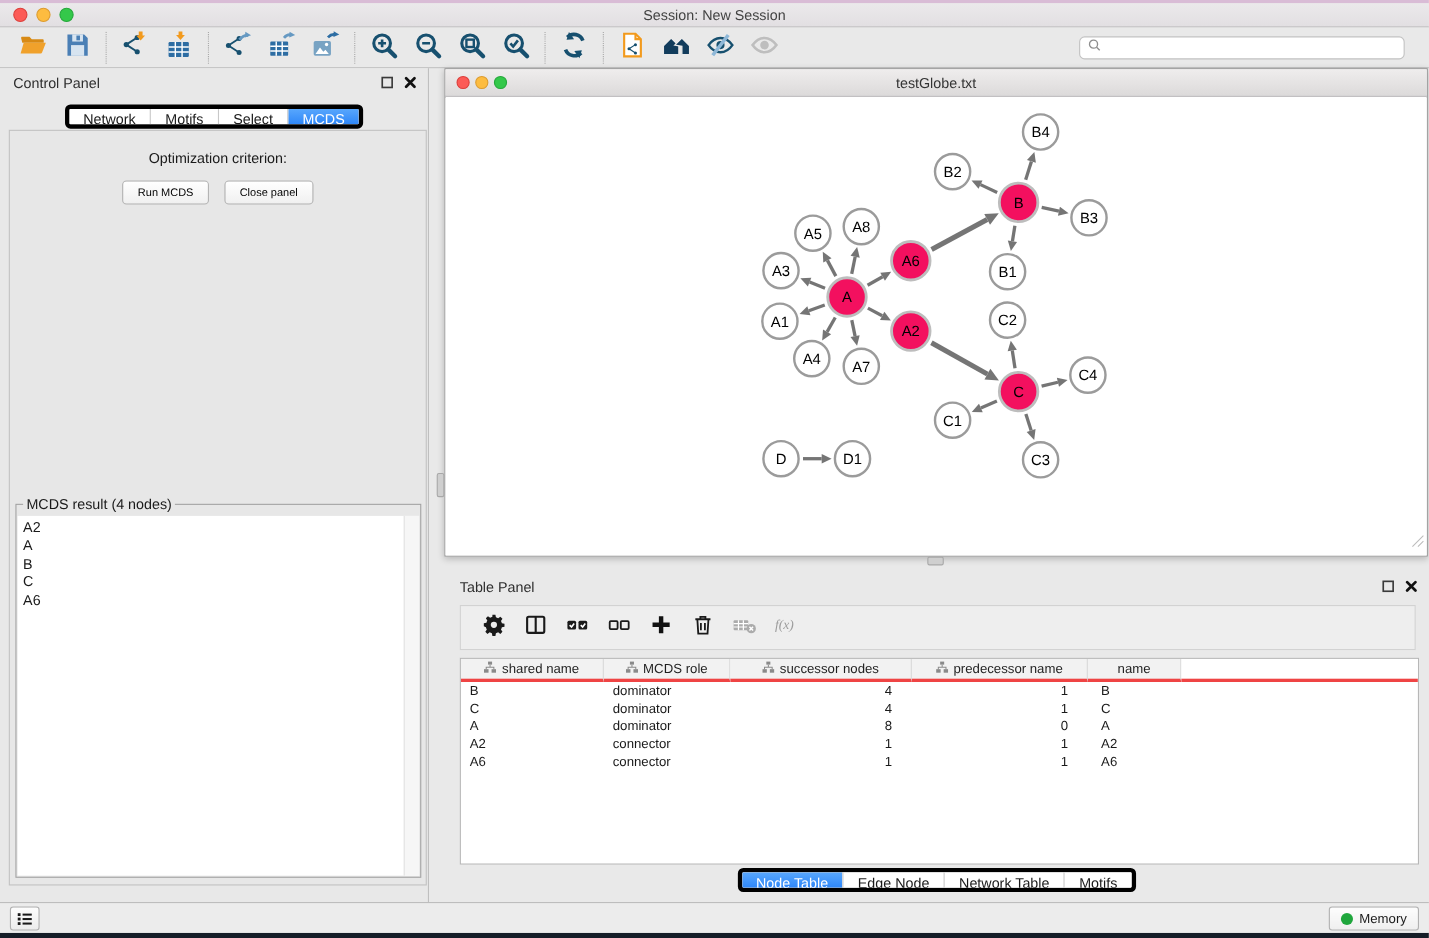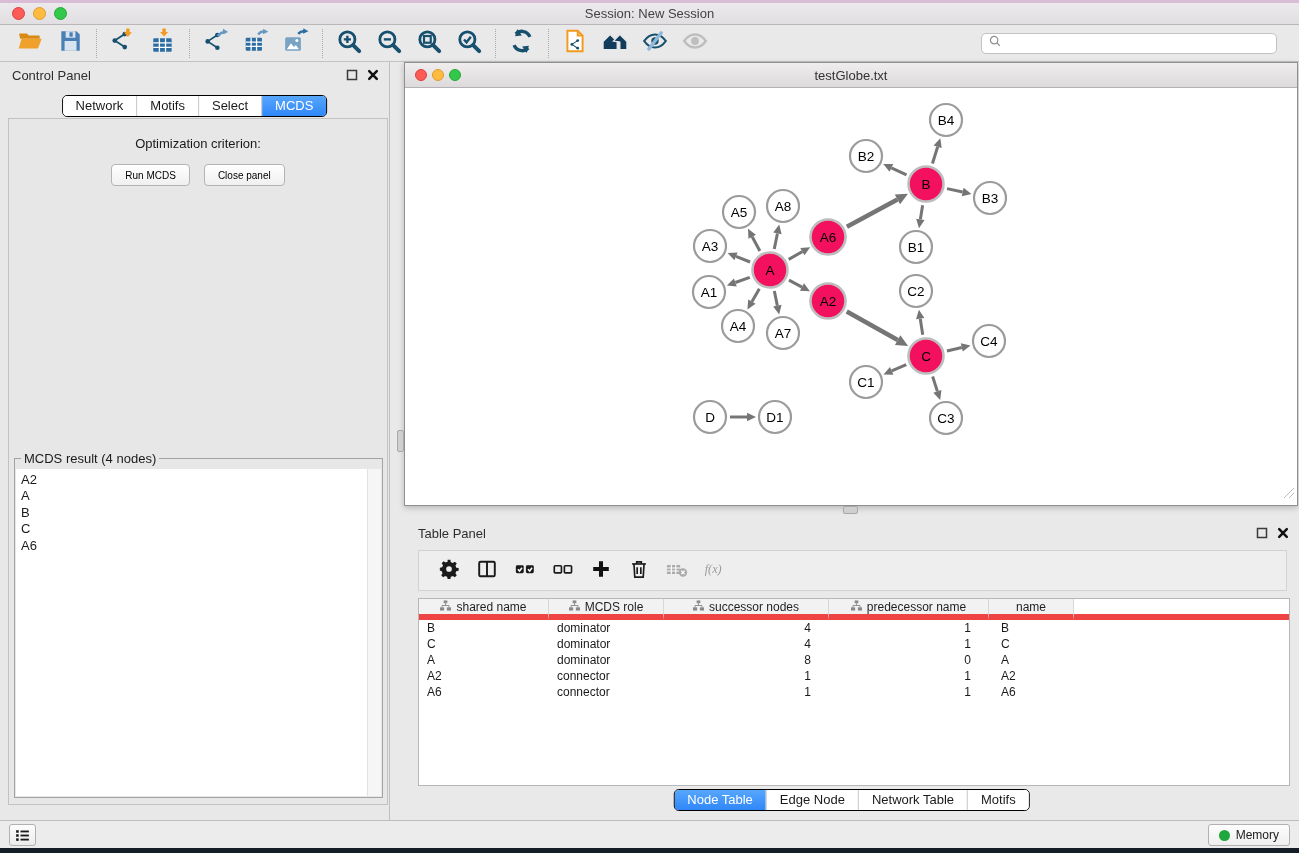--- a/index.html
+++ b/index.html
@@ -39,21 +39,21 @@
     font-family:"Liberation Sans",sans-serif; background:transparent; }
 
   
   .control-panel { left:0; top:62px; width:390px; height:758px;
     background:#e8e8e8; border-right:1px solid #bfbfbf; }
   .panel-header { position:absolute; left:0; top:0; right:0; height:26px; }
   .panel-title { position:absolute; left:12px; top:6px; font-size:13px; color:#2e2e2e; }
   .panel-icons { position:absolute; right:10px; top:7px; display:flex; gap:9px; align-items:center; }
   .panel-icons svg { width:12px; height:12px; display:block; }
 
-  .segmented { display:inline-flex; background:#fff; border:1px solid #000000;
+  .segmented { display:inline-flex; background:#fff; border:4px solid #000000;
     border-radius:5px; overflow:hidden; height:22px; }
   .segment { padding:0 13px; line-height:20px; font-size:13px; color:#1a1a1a;
     border-left:1px solid #c8c8c8; background:#fff; white-space:nowrap; }
   .segment:first-child { border-left:none; }
   .segment.active { background:linear-gradient(#58a7fd,#2f87f8); color:#fff; }
 
   .cp-tabs { position:absolute; top:33px; left:50%; transform:translateX(-50%); }
 
   .cp-body { position:absolute; left:8px; top:56px; width:380px; height:687px;
     border:1px solid #c2c2c2; background:#e7e7e7; }
@@ -100,21 +100,21 @@
   .tp-toolbar { position:absolute; left:14px; top:30px; right:12px; height:41px;
     background:#eeeeee; border:1px solid #d2d2d2;
     display:flex; align-items:center; padding-left:10px; gap:7px; }
   .tp-btn { width:31px; height:31px; display:flex; align-items:center; justify-content:flex-end; }
   .tp-btn svg { width:22px; height:22px; }
   .tp-btn.disabled { opacity:1; }
 
   .tp-table { position:absolute; left:14px; top:78px; right:9px; height:188px;
     background:#fff; border:1px solid #b7b7b7; overflow:hidden; }
   .thead { display:flex; height:21px; }
-  .th { background:#f2f2f2; border-right:1px solid #d7d7d7; border-bottom:6px solid #ef4444;
+  .th { background:#f2f2f2; border-right:1px solid #d7d7d7; border-bottom:3px solid #ef4444;
     display:flex; align-items:center; justify-content:center; gap:5px;
     font-size:12px; color:#1f1f1f; }
   .th.filler { background:#fff; border-right:none; flex:1; }
   .trow { display:flex; height:16px; font-size:12px; }
   .td { display:flex; align-items:center; }
   .td.l { padding-left:8px; }
   .td.r { justify-content:flex-end; padding-right:18px; }
   .td.name { padding-left:12px; }
 
   .tp-tabs { position:absolute; bottom:1px; left:50%; transform:translateX(-50%); }

